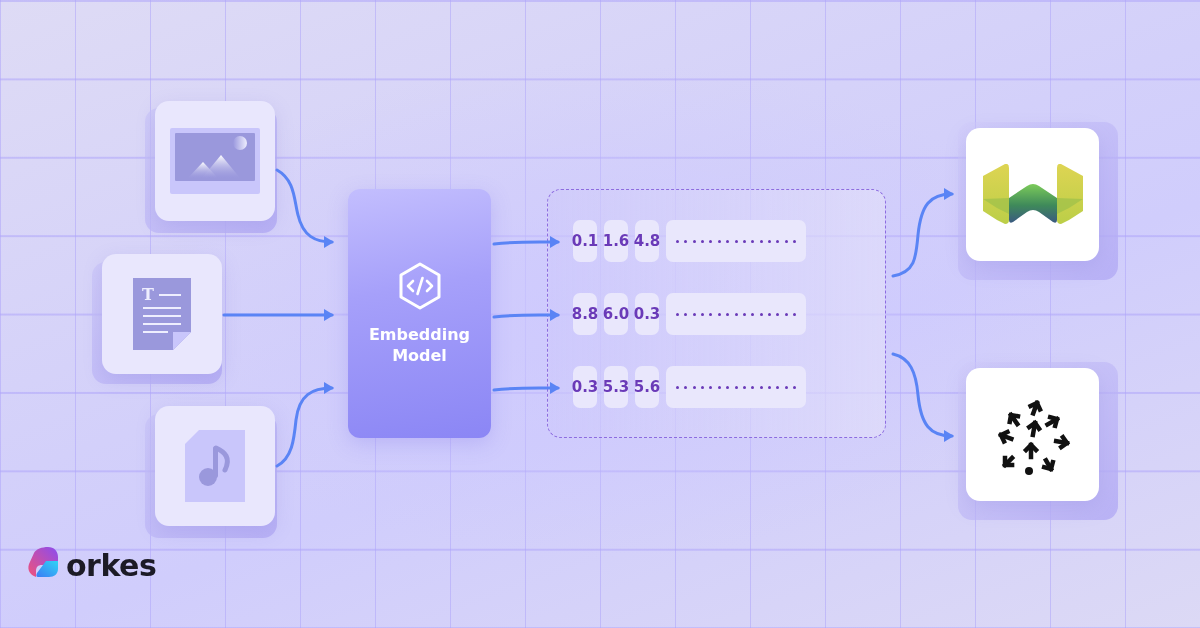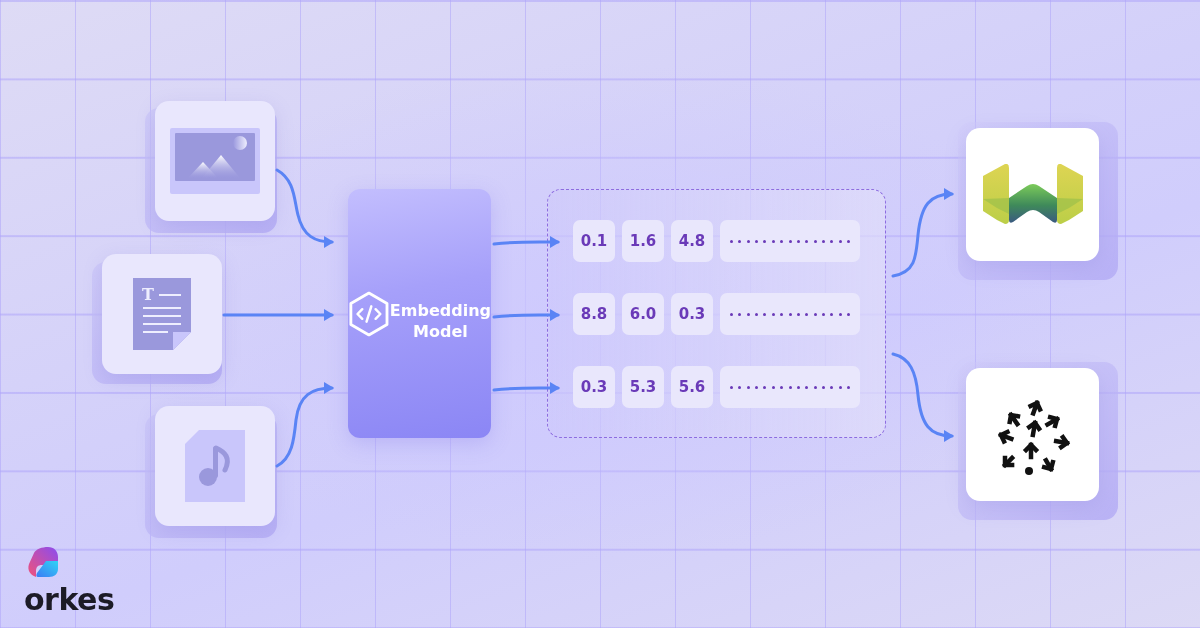--- a/index.html
+++ b/index.html
@@ -33,38 +33,38 @@
       box-shadow: 0 6px 18px rgba(140,130,220,0.25);
       display: flex; align-items: center; justify-content: center;
     }
 
     
     .model {
       position: absolute; left: 348px; top: 189px; width: 143px; height: 249px;
       border-radius: 12px;
       background: linear-gradient(170deg, #c3befe 0%, #a6a0fa 40%, #8b86f5 100%);
       box-shadow: 0 6px 20px rgba(120,110,230,0.25);
-      display: flex; align-items: center; justify-content: center;
+      display: flex; flex-direction: column; align-items: center; justify-content: center;
       color: #fff;
     }
     .model-label {
       margin-top: 14px; text-align: center;
       font-size: 16px; line-height: 21px; font-weight: 600; color: #ffffff;
       font-family: "DejaVu Sans", sans-serif;
     }
 
     
     .vectors {
       position: absolute; left: 547px; top: 189px; width: 339px; height: 249px;
       border: 1.5px dashed #8d6ce0; border-radius: 14px;
       background: linear-gradient(90deg, rgba(205,200,250,0.35), rgba(228,225,250,0.6));
     }
     .vec-row { position: absolute; left: 25px; display: flex; gap: 7px; }
     .cell {
-      width: 42px; height: 42px; border-radius: 7px;
+      width: 24px; height: 42px; border-radius: 7px;
       background: #e9e7fc;
       display: flex; align-items: center; justify-content: center;
       font-family: "DejaVu Sans", sans-serif;
       font-size: 15px; font-weight: 700; color: #6a3ab8;
     }
     .cell.wide { width: 140px; justify-content: center; }
     .dots { display: flex; gap: 5.4px; }
     .dot { width: 3px; height: 3px; border-radius: 50%; background: #6a3ab8; }
 
     
@@ -75,21 +75,21 @@
     .out-card {
       position: absolute; width: 133px; height: 133px; border-radius: 14px;
       background: #ffffff;
       box-shadow: 0 6px 20px rgba(140,130,220,0.25);
       display: flex; align-items: center; justify-content: center;
     }
 
     svg.arrows { position: absolute; left: 0; top: 0; }
 
     .logo {
-      position: absolute; left: 24px; top: 543px; display: flex; align-items: flex-start; gap: 4px; flex-direction: column;
+      position: absolute; left: 24px; top: 543px; display: flex; align-items: flex-end; gap: 4px;
     }
     .logo-text {
       font-family: "DejaVu Sans", sans-serif; font-weight: 700; font-size: 30px; color: #1c1b26;
       letter-spacing: -0.5px; line-height: 1;
     }
   </style>
 </head>
 <body>
 
 <div class="grid"></div>

